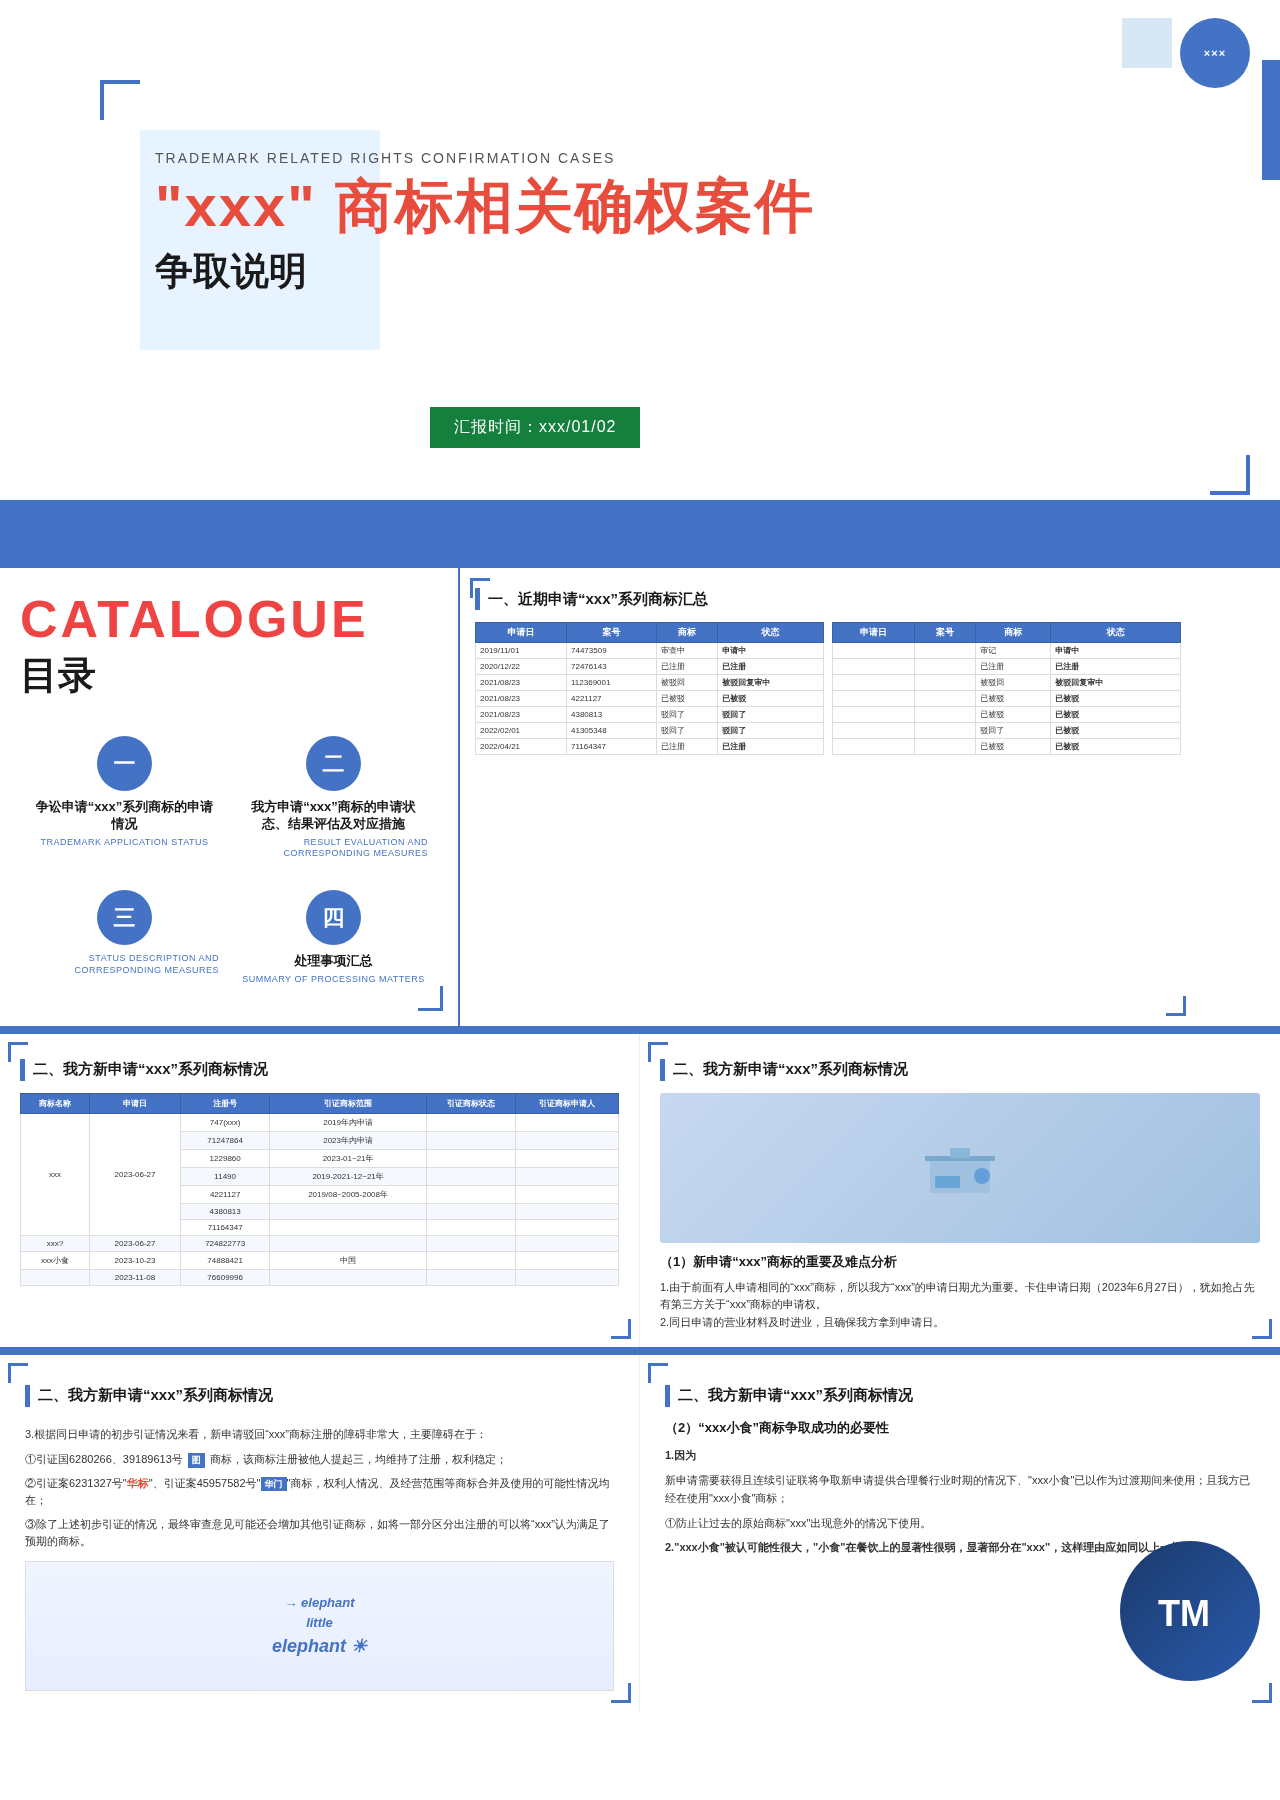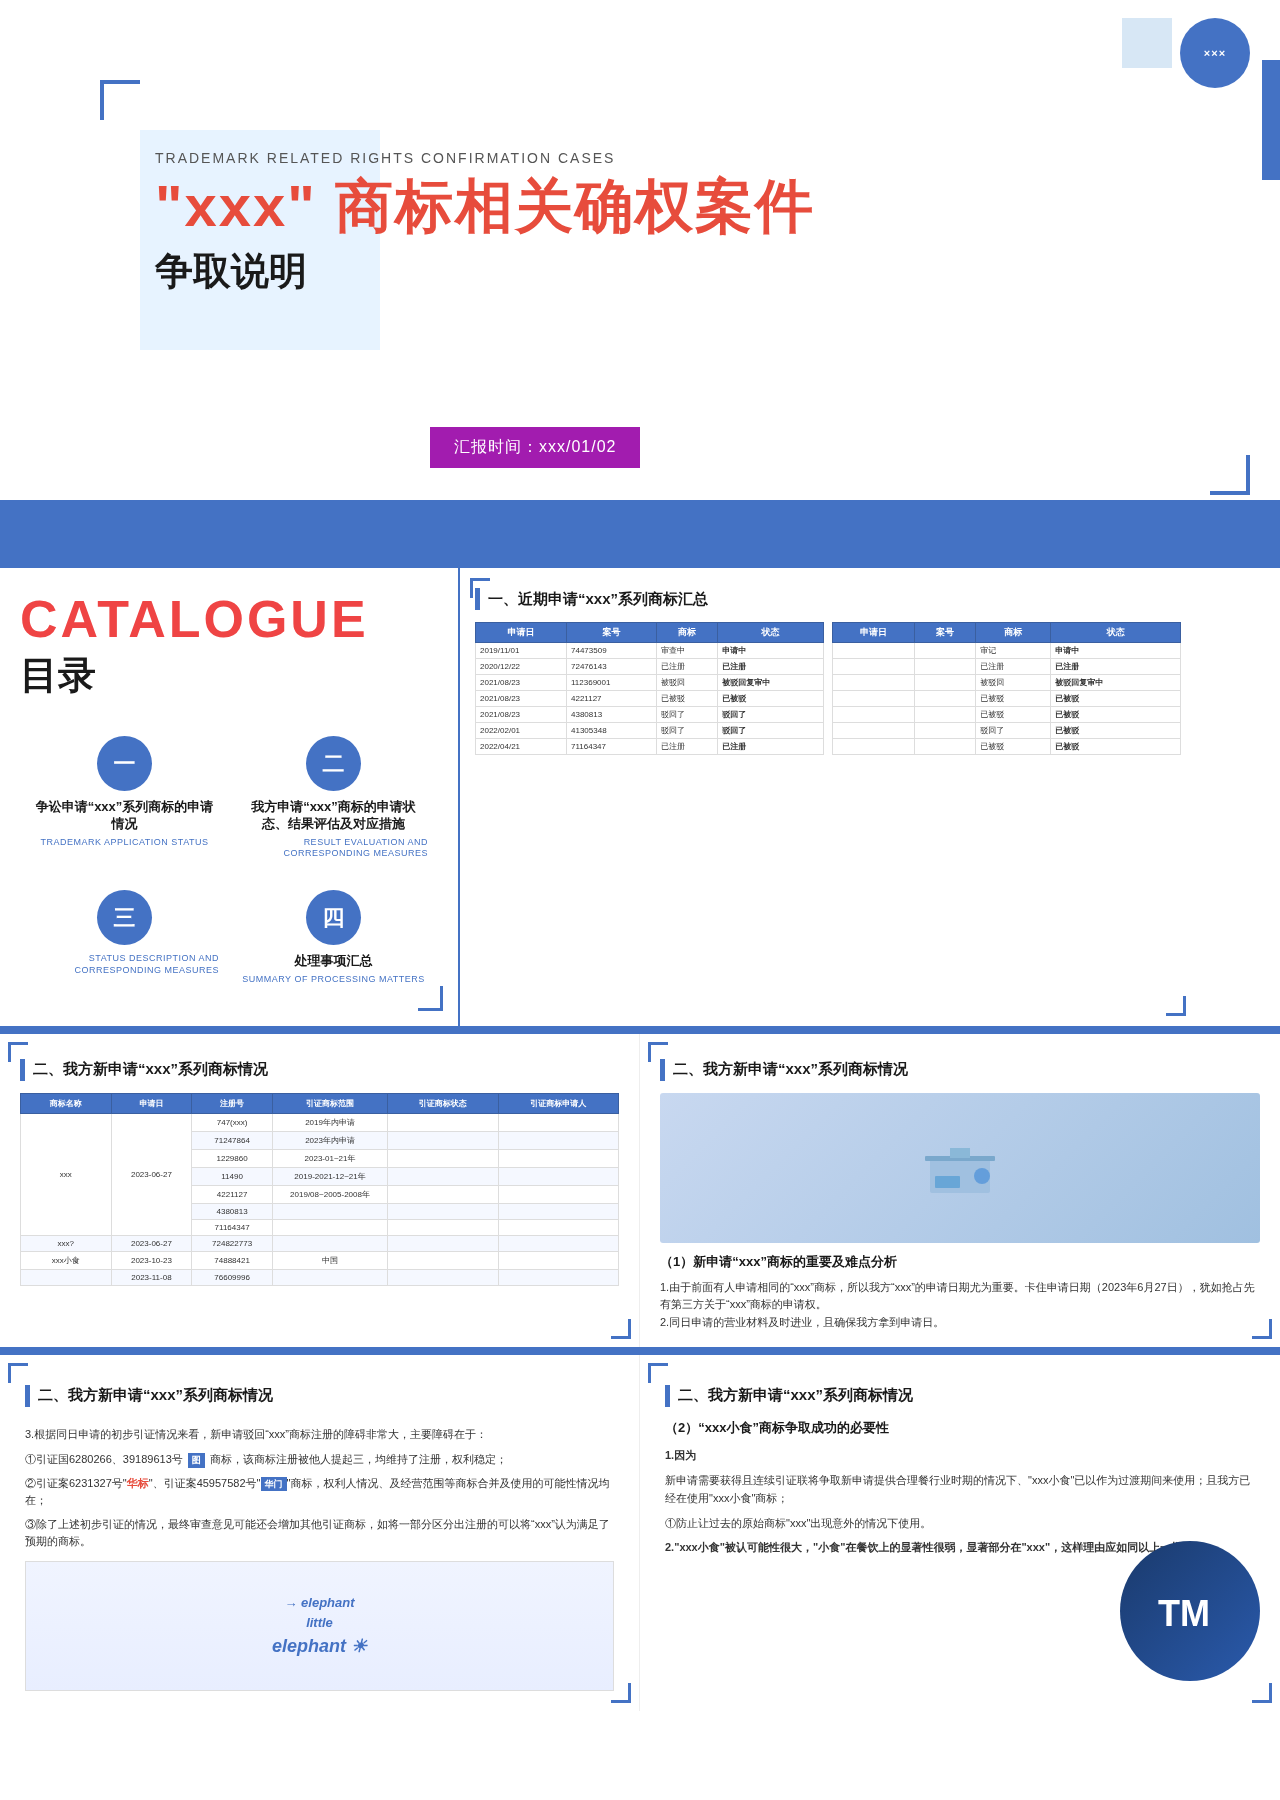--- a/index.html
+++ b/index.html
@@ -111,23 +111,23 @@
 
     .cover-subtitle-zh {
       font-size: 38px;
       font-weight: 700;
       color: #1a1a1a;
       margin-top: 8px;
     }
 
     .cover-date-badge {
       position: absolute;
-      bottom: 92px;
+      bottom: 112px;
       left: 430px;
-      background: #a21caf;
+      background: #15803d;
       color: white;
       padding: 10px 24px;
       font-size: 16px;
       font-weight: 500;
       letter-spacing: 1px;
     }
 
     .cover-bottom-blue-bar {
       position: absolute;
       bottom: 0;
@@ -277,21 +277,21 @@
 
     .big-table {
       width: 100%;
       border-collapse: collapse;
       font-size: 8px;
     }
 
     .big-table th {
       background: #4472C4;
       color: white;
-      padding: 4px 20px;
+      padding: 4px 2px;
       border: 1px solid #3a5fa0;
       text-align: center;
     }
 
     .big-table td {
       padding: 3px 6px;
       border: 1px solid #ddd;
       color: #333;
       text-align: center;
     }

